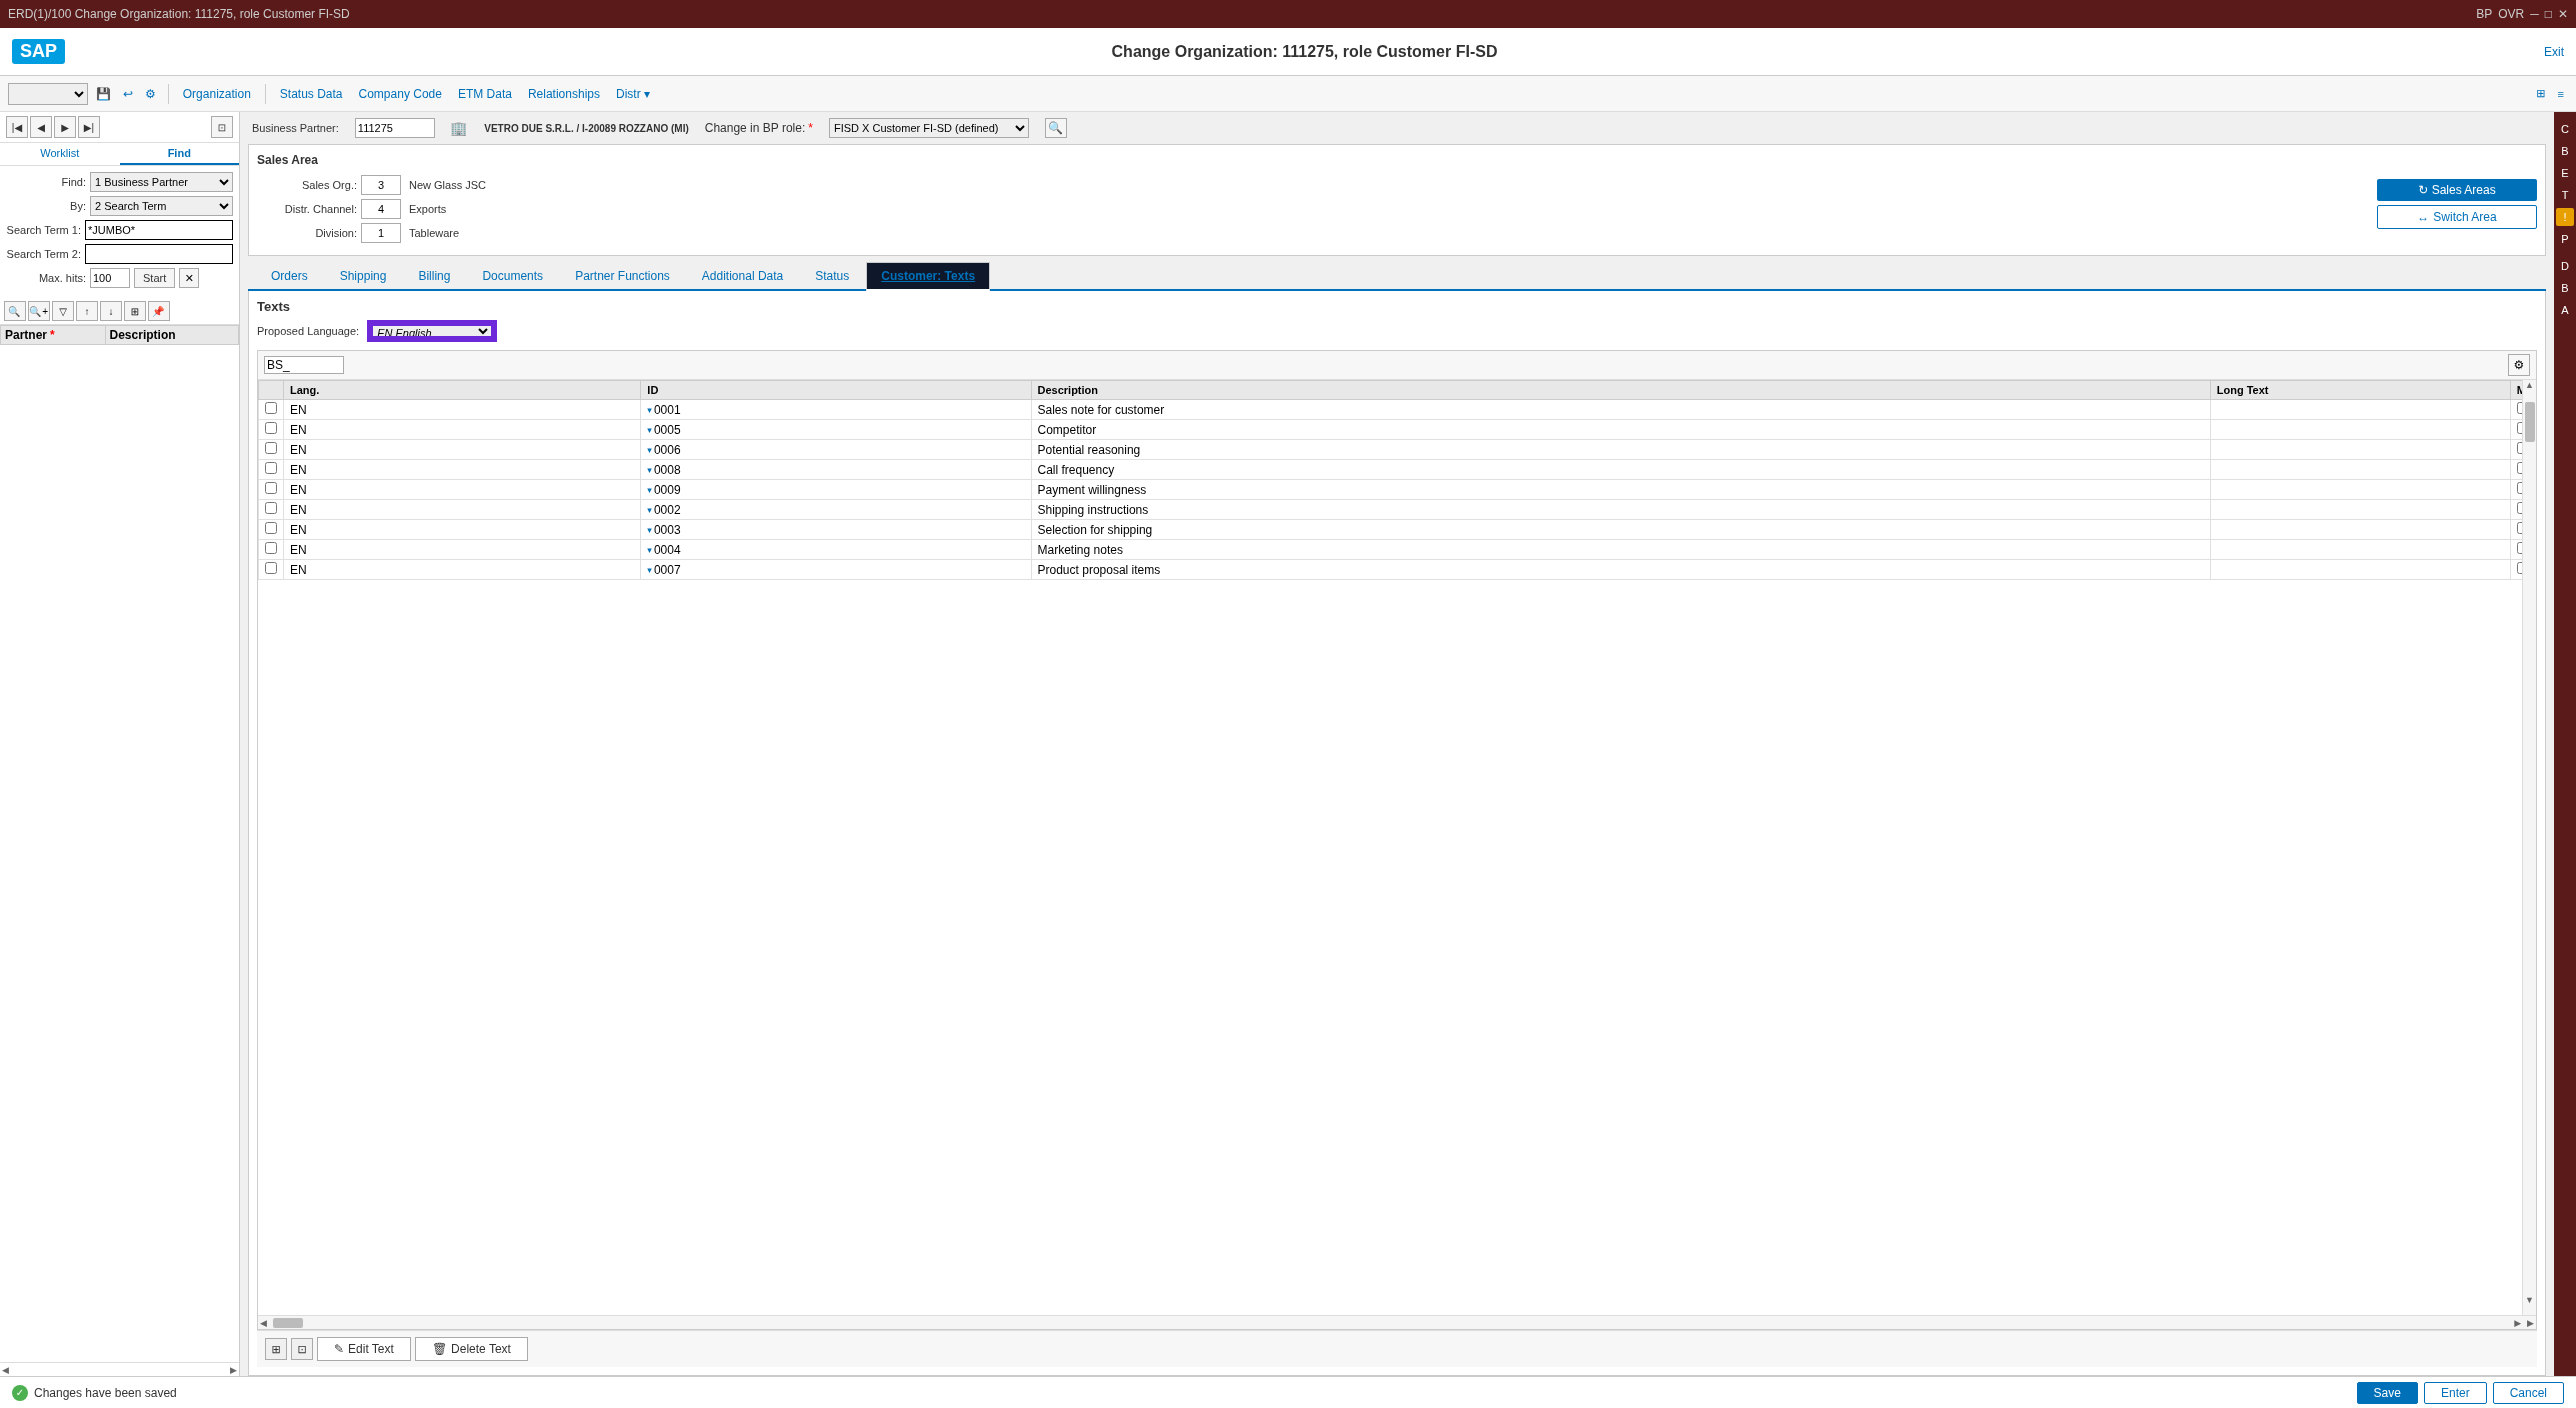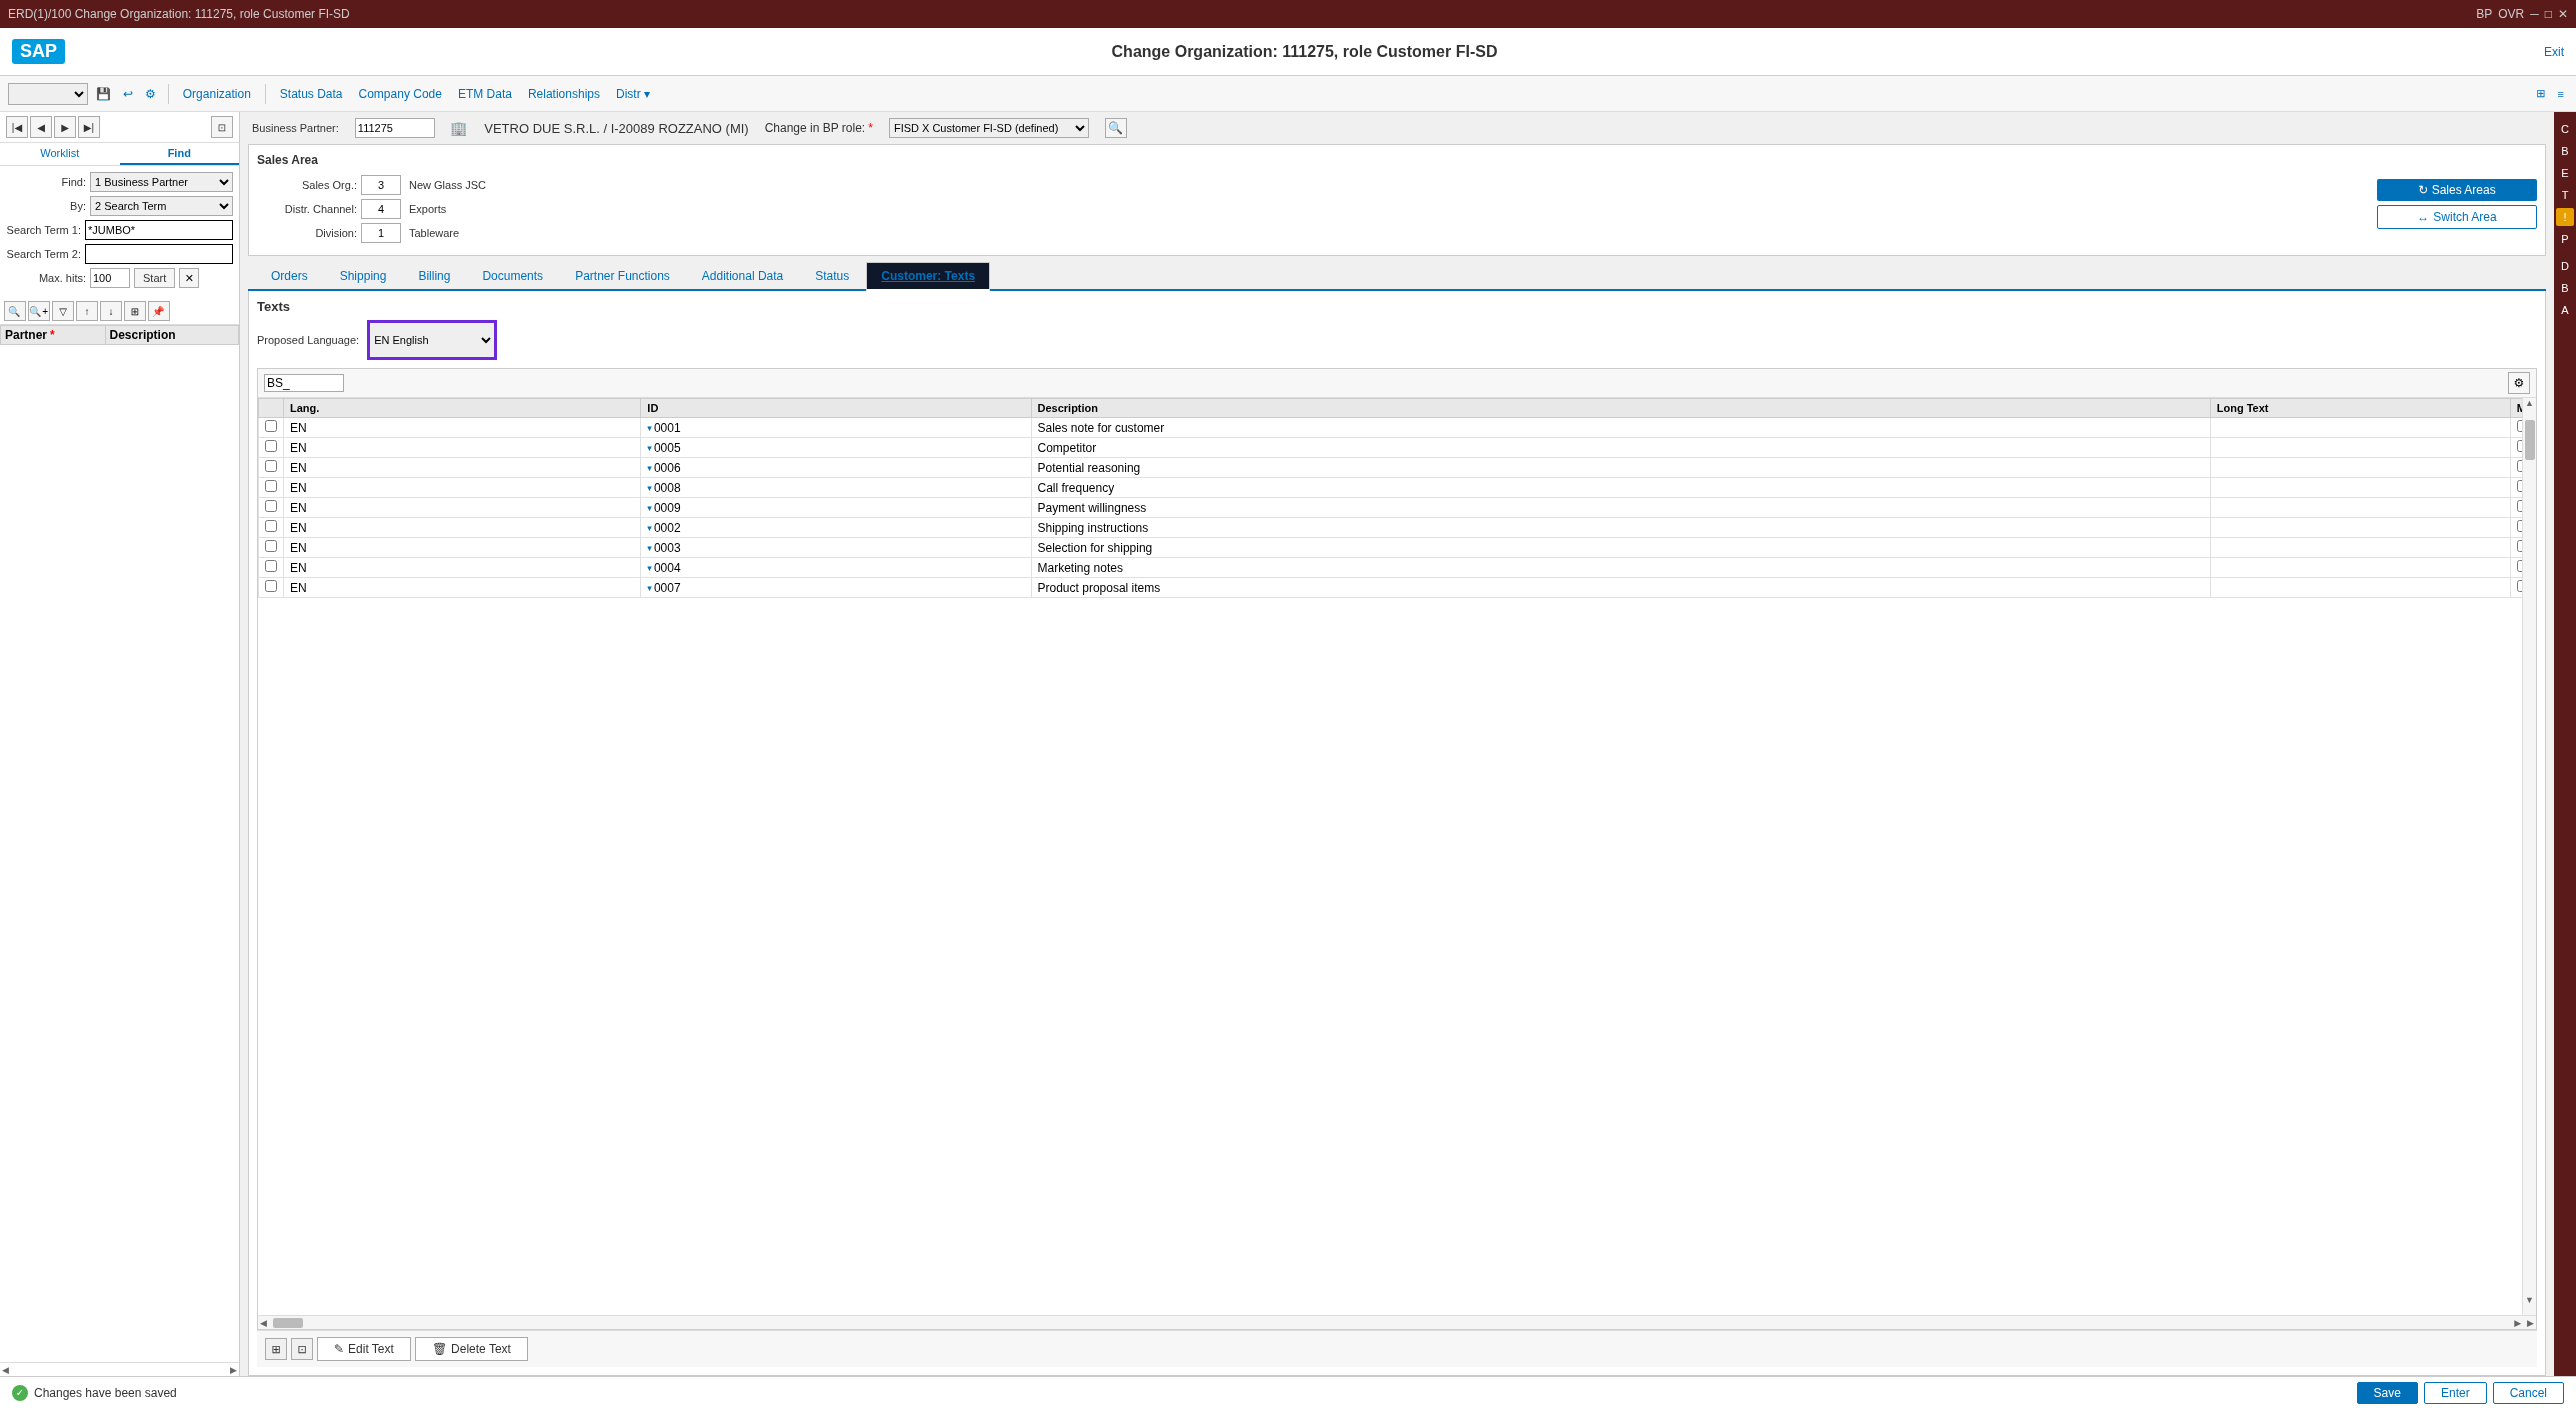--- a/index.html
+++ b/index.html
@@ -235,21 +235,21 @@
       flex-wrap: wrap;
     }
     .bp-label { font-size: 11px; color: #333; }
     .bp-input {
       width: 80px;
       height: 20px;
       border: 1px solid #aaa;
       font-size: 11px;
       padding: 0 2px;
     }
-    .bp-name { font-size: 13px; color: #333; }
+    .bp-name { font-size: 10px; color: #333; font-weight: bold; }
     .bp-role-label { font-size: 11px; color: #333; }
     .required-star { color: red; }
     .bp-role-select {
       height: 20px;
       font-size: 11px;
       border: 1px solid #aaa;
       width: 200px;
     }
     .bp-search-btn {
       width: 22px;
@@ -368,21 +368,21 @@
       margin-bottom: 6px;
       color: #333;
     }
     .proposed-lang-row {
       display: flex;
       align-items: center;
       margin-bottom: 8px;
       gap: 8px;
     }
     .pl-label { font-size: 11px; color: #333; }
-    .pl-select { height: 40px; font-size: 11px; border: 3px solid #6d28d9; width: 130px; }
+    .pl-select { height: 22px; font-size: 11px; border: 6px solid #6d28d9; width: 130px; font-style: italic; }
 
     
     .table-container {
       flex: 1;
       border: 1px solid #ccc;
       overflow: hidden;
       display: flex;
       flex-direction: column;
     }
     .table-header-row {

